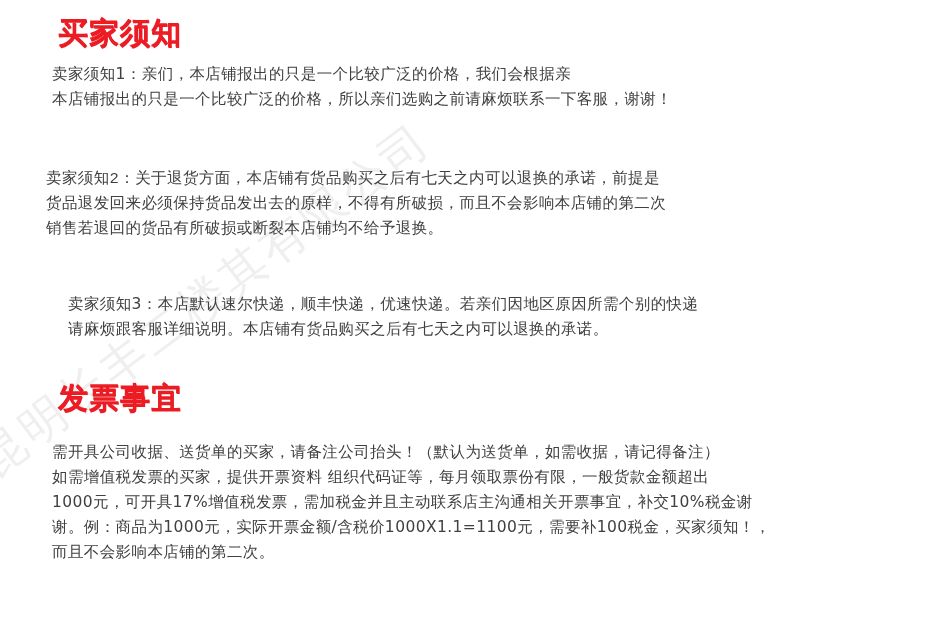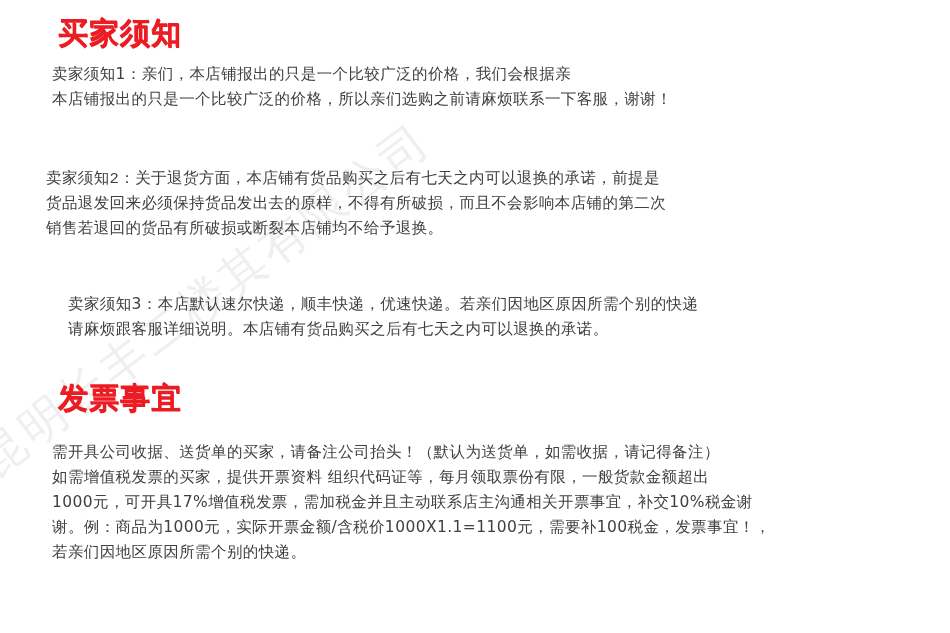--- a/index.html
+++ b/index.html
@@ -115,18 +115,18 @@
       <div>卖家须知3：本店默认速尔快递，顺丰快递，优速快递。若亲们因地区原因所需个别的快递</div>
       <div>请麻烦跟客服详细说明。本店铺有货品购买之后有七天之内可以退换的承诺。</div>
     </div>
 
     <h1 class="section-title" id="title-invoice">发票事宜</h1>
 
     <div class="para" id="p4">
       <div>需开具公司收据、送货单的买家，请备注公司抬头！（默认为送货单，如需收据，请记得备注）</div>
       <div>如需增值税发票的买家，提供开票资料 组织代码证等，每月领取票份有限，一般货款金额超出</div>
       <div>1000元，可开具17%增值税发票，需加税金并且主动联系店主沟通相关开票事宜，补交10%税金谢</div>
-      <div>谢。例：商品为1000元，实际开票金额/含税价1000X1.1=1100元，需要补100税金，发票事宜！，</div>
-      <div>若亲们因地区原因所需个别的快递。</div>
+      <div>谢。例：商品为1000元，实际开票金额/含税价1000X1.1=1100元，需要补100税金，买家须知！，</div>
+      <div>而且不会影响本店铺的第二次。</div>
     </div>
 
   </div>
 </div>
 
 </body></html>

